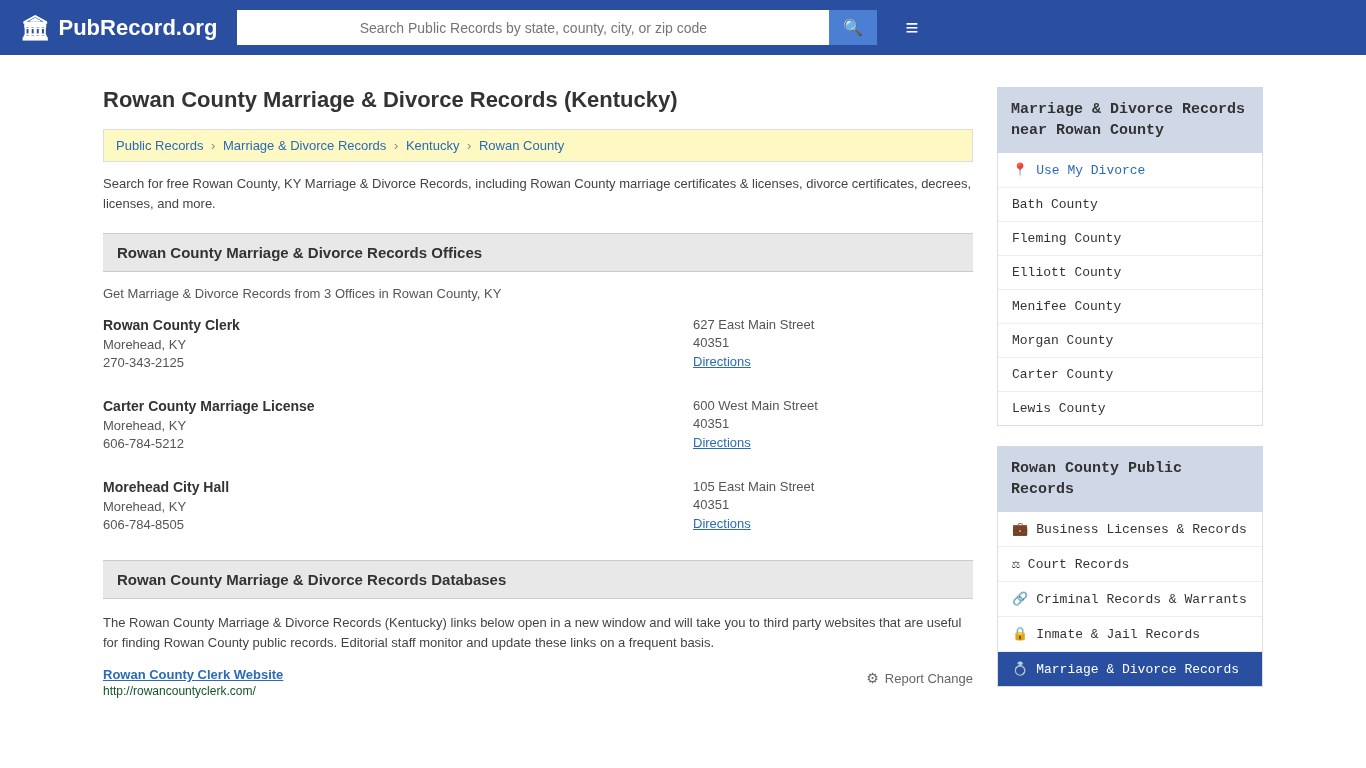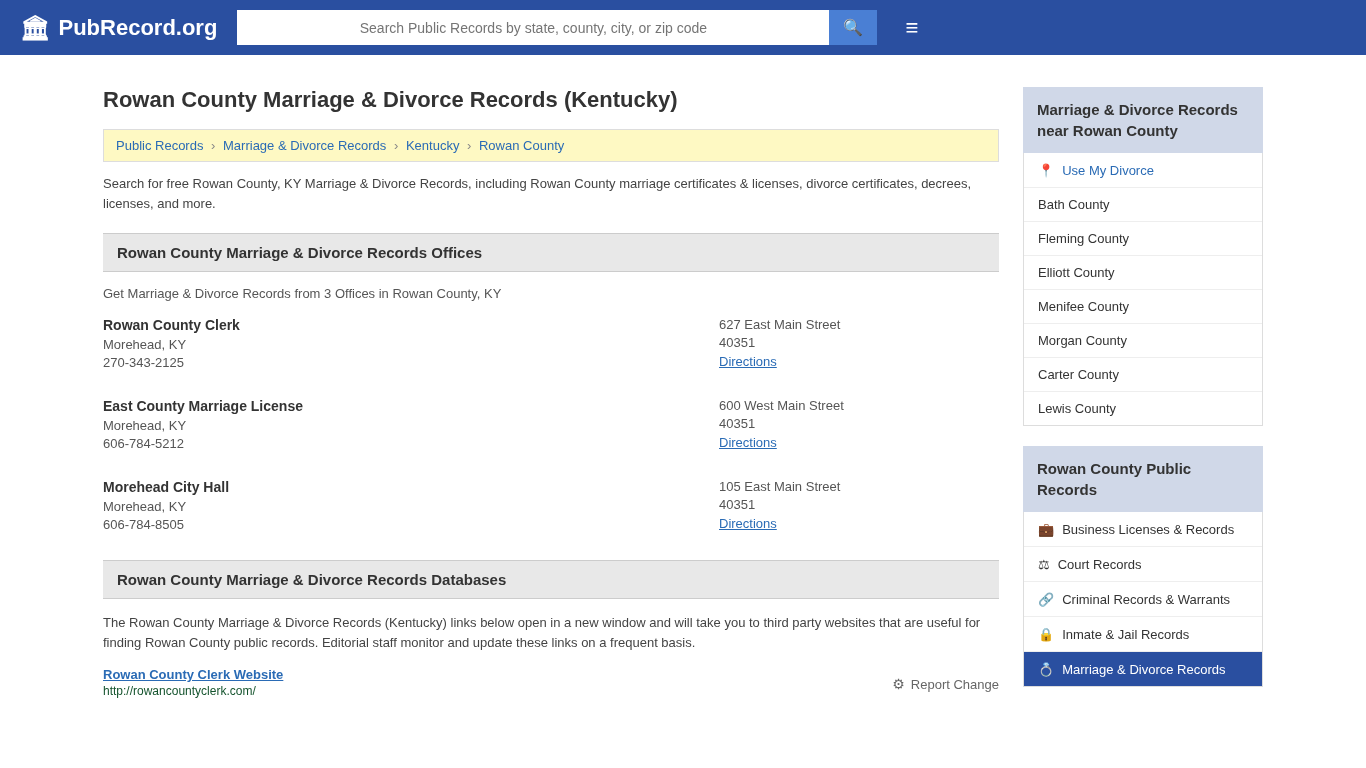--- a/index.html
+++ b/index.html
@@ -185,22 +185,23 @@
       gap: 6px;
       color: #666;
       font-size: 13px;
       cursor: pointer;
       float: right;
       margin-top: 4px;
     }
 
     
     .sidebar {
-      width: 240px;
+      width: 266px;
       flex-shrink: 0;
+      font-family: Liberation Mono, monospace;
     }
 
     .sidebar-section-header {
       background: #d0d8e8;
       padding: 12px 14px;
       font-size: 15px;
       font-weight: bold;
       color: #333;
       margin-bottom: 0;
       line-height: 1.4;
@@ -294,21 +295,21 @@
       </div>
       <div class="office-right">
         <div class="office-address">627 East Main Street</div>
         <div class="office-zip">40351</div>
         <a class="directions-link" href="#">Directions</a>
       </div>
     </div>
 
     <div class="office-entry">
       <div class="office-left">
-        <div class="office-name">East County Marriage License</div>
+        <div class="office-name">Carter County Marriage License</div>
         <div class="office-city">Morehead, KY</div>
         <div class="office-phone">606-784-5212</div>
       </div>
       <div class="office-right">
         <div class="office-address">600 West Main Street</div>
         <div class="office-zip">40351</div>
         <a class="directions-link" href="#">Directions</a>
       </div>
     </div>
 
@@ -321,21 +322,21 @@
       <div class="office-right">
         <div class="office-address">105 East Main Street</div>
         <div class="office-zip">40351</div>
         <a class="directions-link" href="#">Directions</a>
       </div>
     </div>
 
     <div class="section-header">Rowan County Marriage &amp; Divorce Records Databases</div>
     <p class="db-desc">The Rowan County Marriage &amp; Divorce Records (Kentucky) links below open in a new window and will take you to third party websites that are useful for finding Rowan County public records. Editorial staff monitor and update these links on a frequent basis.</p>
 
-    <div style="display:flex; justify-content:space-between; align-items:center;">
+    <div style="display:flex; justify-content:space-between; align-items:flex-start;">
       <div>
         <a class="db-link" href="#">Rowan County Clerk Website</a>
         <br>
         <span class="db-url">http://rowancountyclerk.com/</span>
       </div>
       <div class="report-change">
         <span class="icon-report"></span>
         <span>Report Change</span>
       </div>
     </div>

